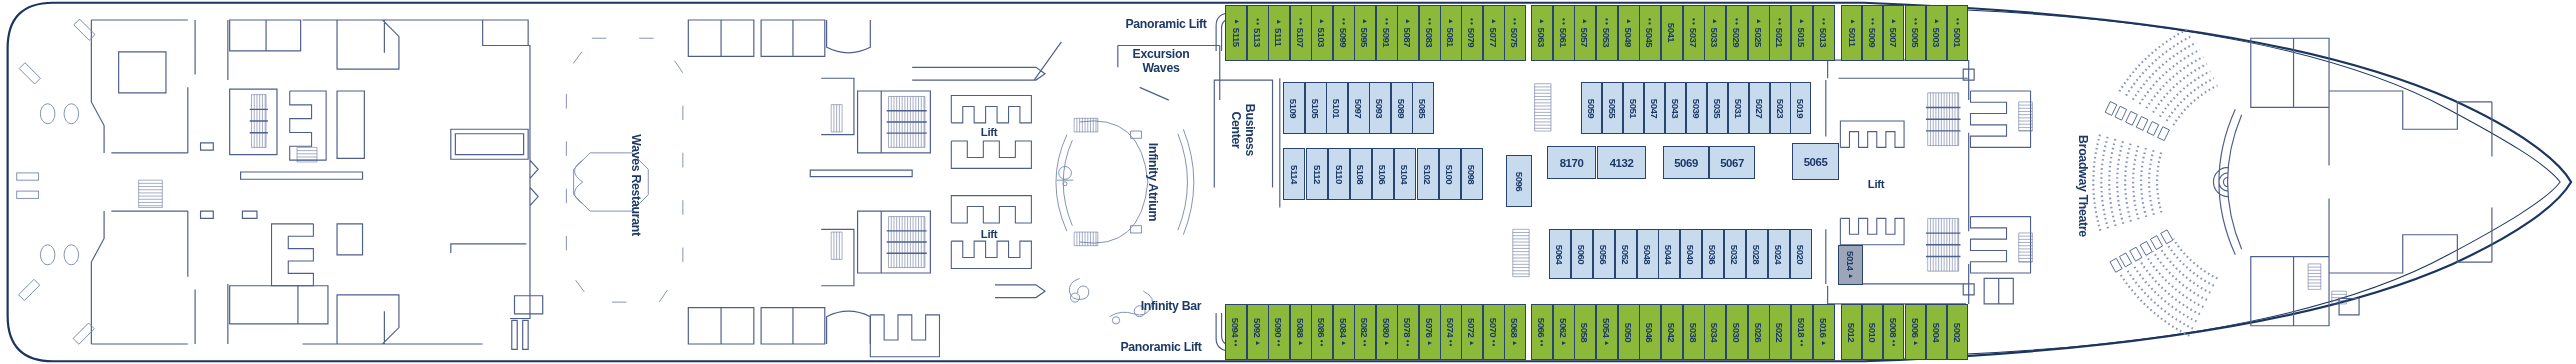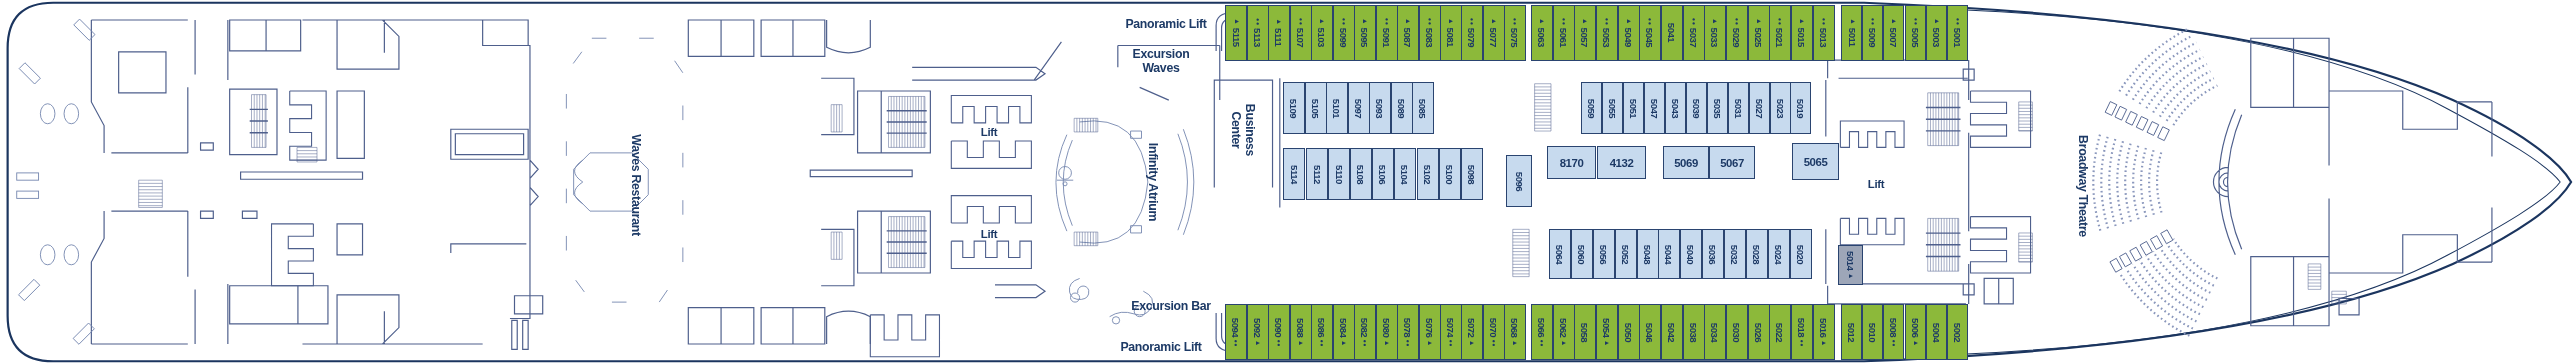--- a/index.html
+++ b/index.html
@@ -206,21 +206,21 @@
         <path d="M2405.6,369.0 A188,188 0 0 1 2328.6,299.6" stroke-dasharray="1.8 3.2"></path>
       </g>
   </svg>
 
   <div class="lbl" style="left:1166px;top:24px">Panoramic Lift</div>
   <div class="lbl wrap" style="left:1161px;top:62px">Excursion Waves</div>
   <div class="lbl sm" style="left:989px;top:132px">Lift</div>
   <div class="lbl sm" style="left:989px;top:234px">Lift</div>
   <div class="lbl rot" style="left:1153px;top:182px">Infinity Atrium</div>
   <div class="lbl rot wrap" style="left:1242px;top:130px">Business Center</div>
-  <div class="lbl" style="left:1171px;top:306px">Excursion Bar</div>
+  <div class="lbl" style="left:1171px;top:306px">Infinity Bar</div>
   <div class="lbl" style="left:1161px;top:347px">Panoramic Lift</div>
   <div class="lbl rot" style="left:636px;top:185px">Waves Restaurant</div>
   <div class="lbl sm" style="left:1876px;top:184px">Lift</div>
   <div class="lbl rot" style="left:2083px;top:186px">Broadway Theatre</div>
 
   <div id="cabins">
       <div class="cabin bal" style="left: 1225px; top: 4.6px; width: 21.5px; height: 56px;">
         <span class="vt">
           <span class="sym tri">▲</span>
           <span class="num">5115</span>

